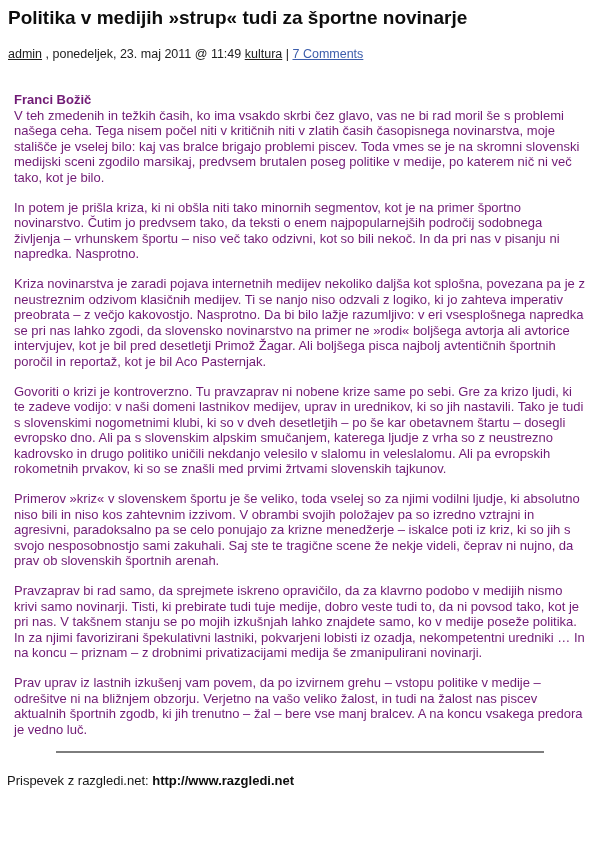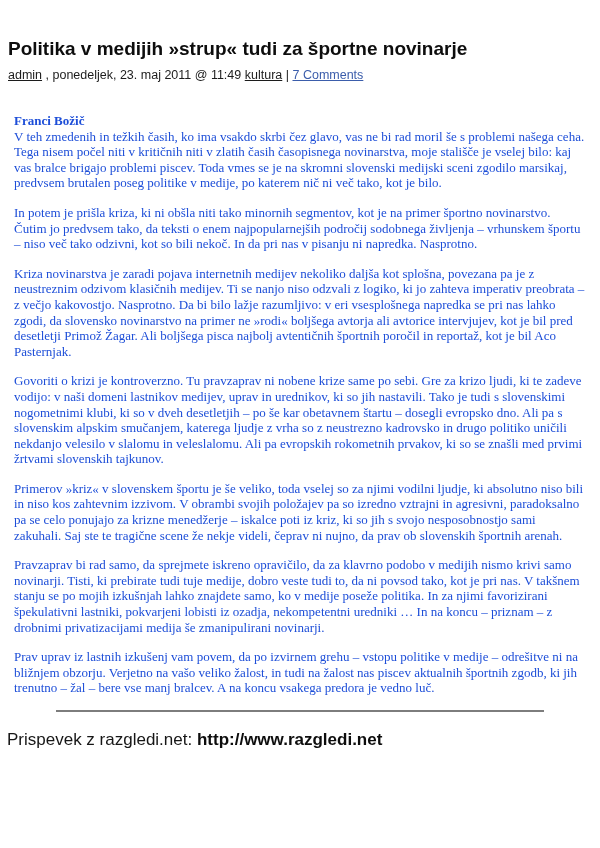--- a/index.html
+++ b/index.html
@@ -8,66 +8,65 @@
     background: #ffffff;
   }
   body {
     width: 600px;
     height: 848px;
     font-family: "Liberation Sans", "DejaVu Sans", sans-serif;
     color: #161616;
     overflow: hidden;
   }
   .page {
-    padding-top: 38px;
+    padding-top: 7px;
   }
   h1.title {
     font-size: 19px;
     line-height: 22px;
     font-weight: bold;
     margin: 0 12px 5px 8px;
     color: #0d0d0d;
   }
   .byline {
     font-size: 12.5px;
     line-height: 15px;
-    margin: 8px 12px 0 8px;
+    margin: 18px 12px 0 8px;
     color: #1c1c1c;
   }
   .byline a { cursor: pointer; }
   a.plain-link {
     color: #1c1c1c;
     text-decoration: underline;
   }
   a.blue-link {
     color: #3b5dab;
     text-decoration: underline;
   }
   article {
     margin: 30px 14px 0 14px;
     font-size: 13px;
     line-height: 15.6px;
-    color: #1d4ed8;
-    font-family: Liberation Serif, serif;
+    color: #701a75;
   }
   article p {
     margin: 0 0 14px 0;
   }
   article .author-name {
     font-weight: bold;
   }
   hr.divider {
     border: none;
     border-top: 2px solid #7d7d7d;
     width: 488px;
     margin: 8px auto 20px auto;
   }
   .footer {
     margin: 0 10px 0 7px;
-    font-size: 17px;
+    font-size: 13px;
     line-height: 16px;
     color: #161616;
   }
   .footer p {
     margin: 0 0 13px 0;
   }
   .footer .url {
     font-weight: bold;
     color: #0d0d0d;
     text-decoration: none;

